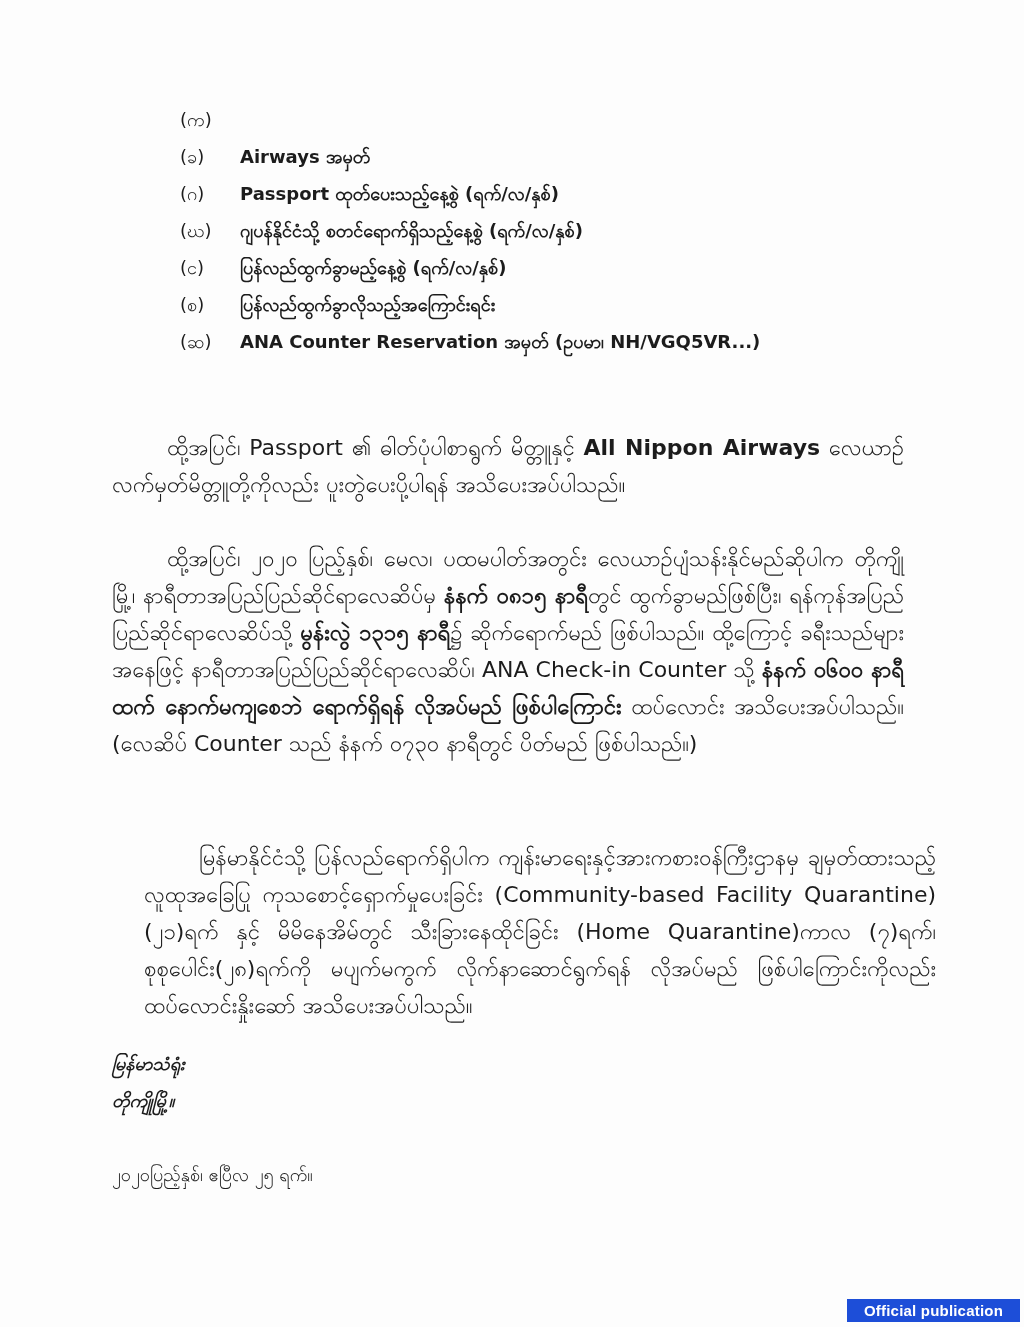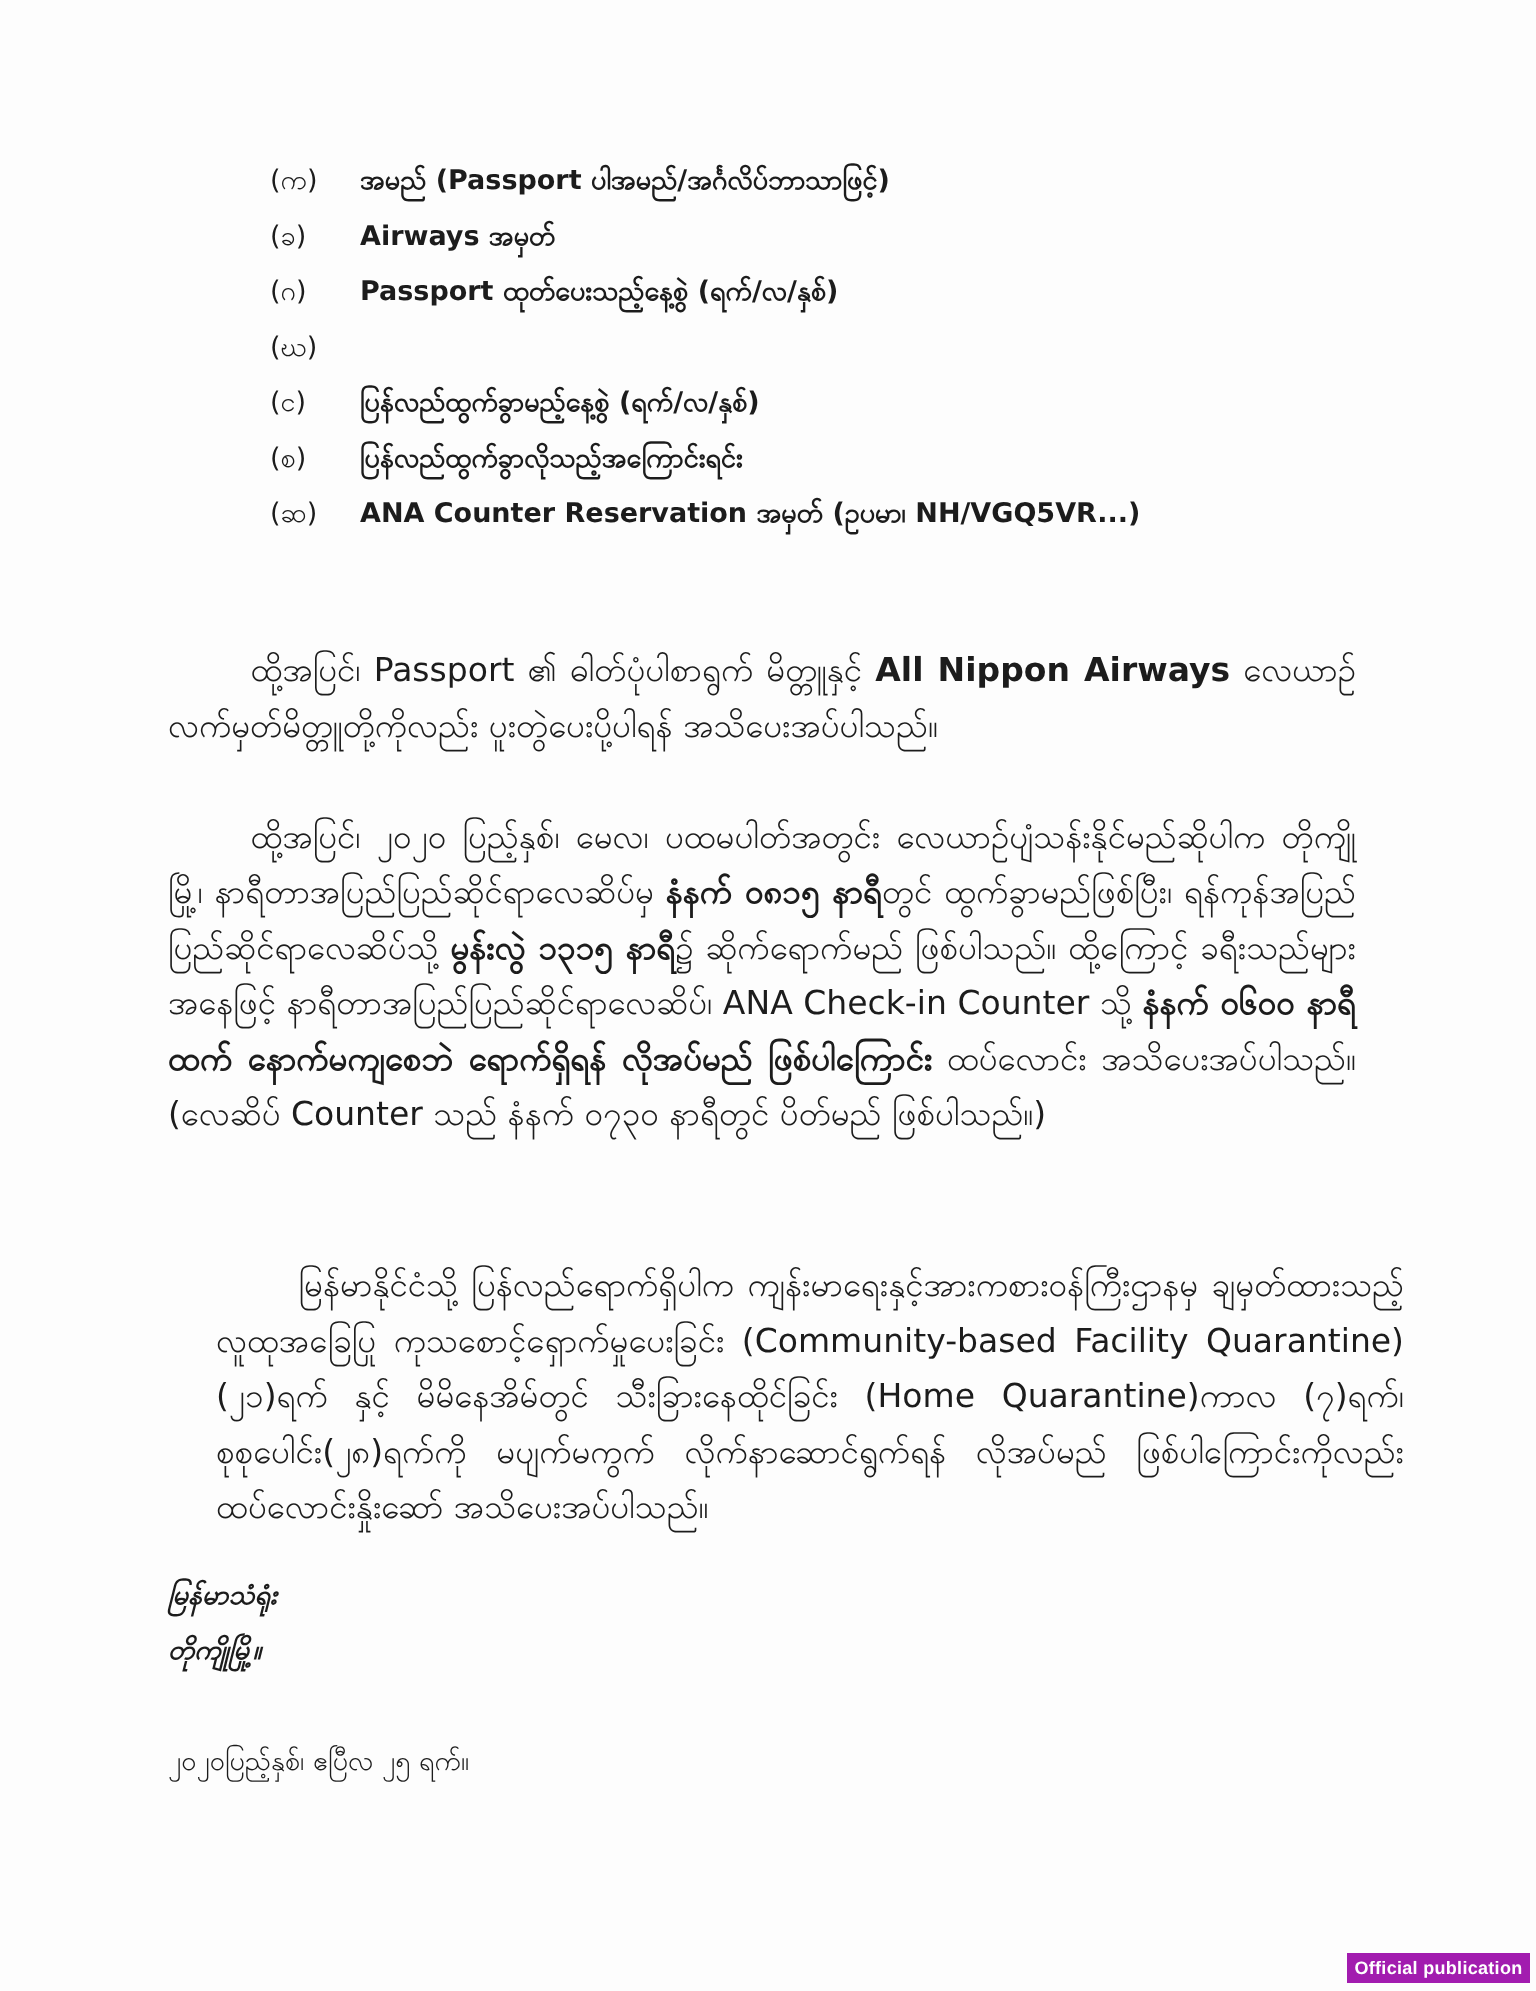--- a/index.html
+++ b/index.html
@@ -70,49 +70,49 @@
       position: absolute;
       left: 112px;
       top: 1160px;
       font-size: 18px;
       line-height: 30px;
     }
     .badge {
       position: absolute;
       right: 4px;
       bottom: 5px;
-      background: #a21caf;
+      background: #1d4ed8;
       color: #ffffff;
       font-family: "Liberation Sans", sans-serif;
       font-weight: bold;
-      font-size: 12px;
-      padding: 3px 5px;
+      font-size: 15px;
+      padding: 3px 17px;
       letter-spacing: 0.2px;
     }
   </style>
 </head>
 <body>
 
 <div class="page">
 
   <div class="list">
     <div class="list-item">
       <span class="list-marker">(က)</span>
-      <span class="list-text">အမည် (Passport ပါအမည်/အင်္ဂလိပ်ဘာသာဖြင့်)</span>
     </div>
     <div class="list-item">
       <span class="list-marker">(ခ)</span>
       <span class="list-text">Airways အမှတ်</span>
     </div>
     <div class="list-item">
       <span class="list-marker">(ဂ)</span>
       <span class="list-text">Passport ထုတ်ပေးသည့်နေ့စွဲ (ရက်/လ/နှစ်)</span>
     </div>
     <div class="list-item">
       <span class="list-marker">(ဃ)</span>
+      <span class="list-text">ဂျပန်နိုင်ငံသို့ စတင်ရောက်ရှိသည့်နေ့စွဲ (ရက်/လ/နှစ်)</span>
     </div>
     <div class="list-item">
       <span class="list-marker">(င)</span>
       <span class="list-text">ပြန်လည်ထွက်ခွာမည့်နေ့စွဲ (ရက်/လ/နှစ်)</span>
     </div>
     <div class="list-item">
       <span class="list-marker">(စ)</span>
       <span class="list-text">ပြန်လည်ထွက်ခွာလိုသည့်အကြောင်းရင်း</span>
     </div>
     <div class="list-item">

